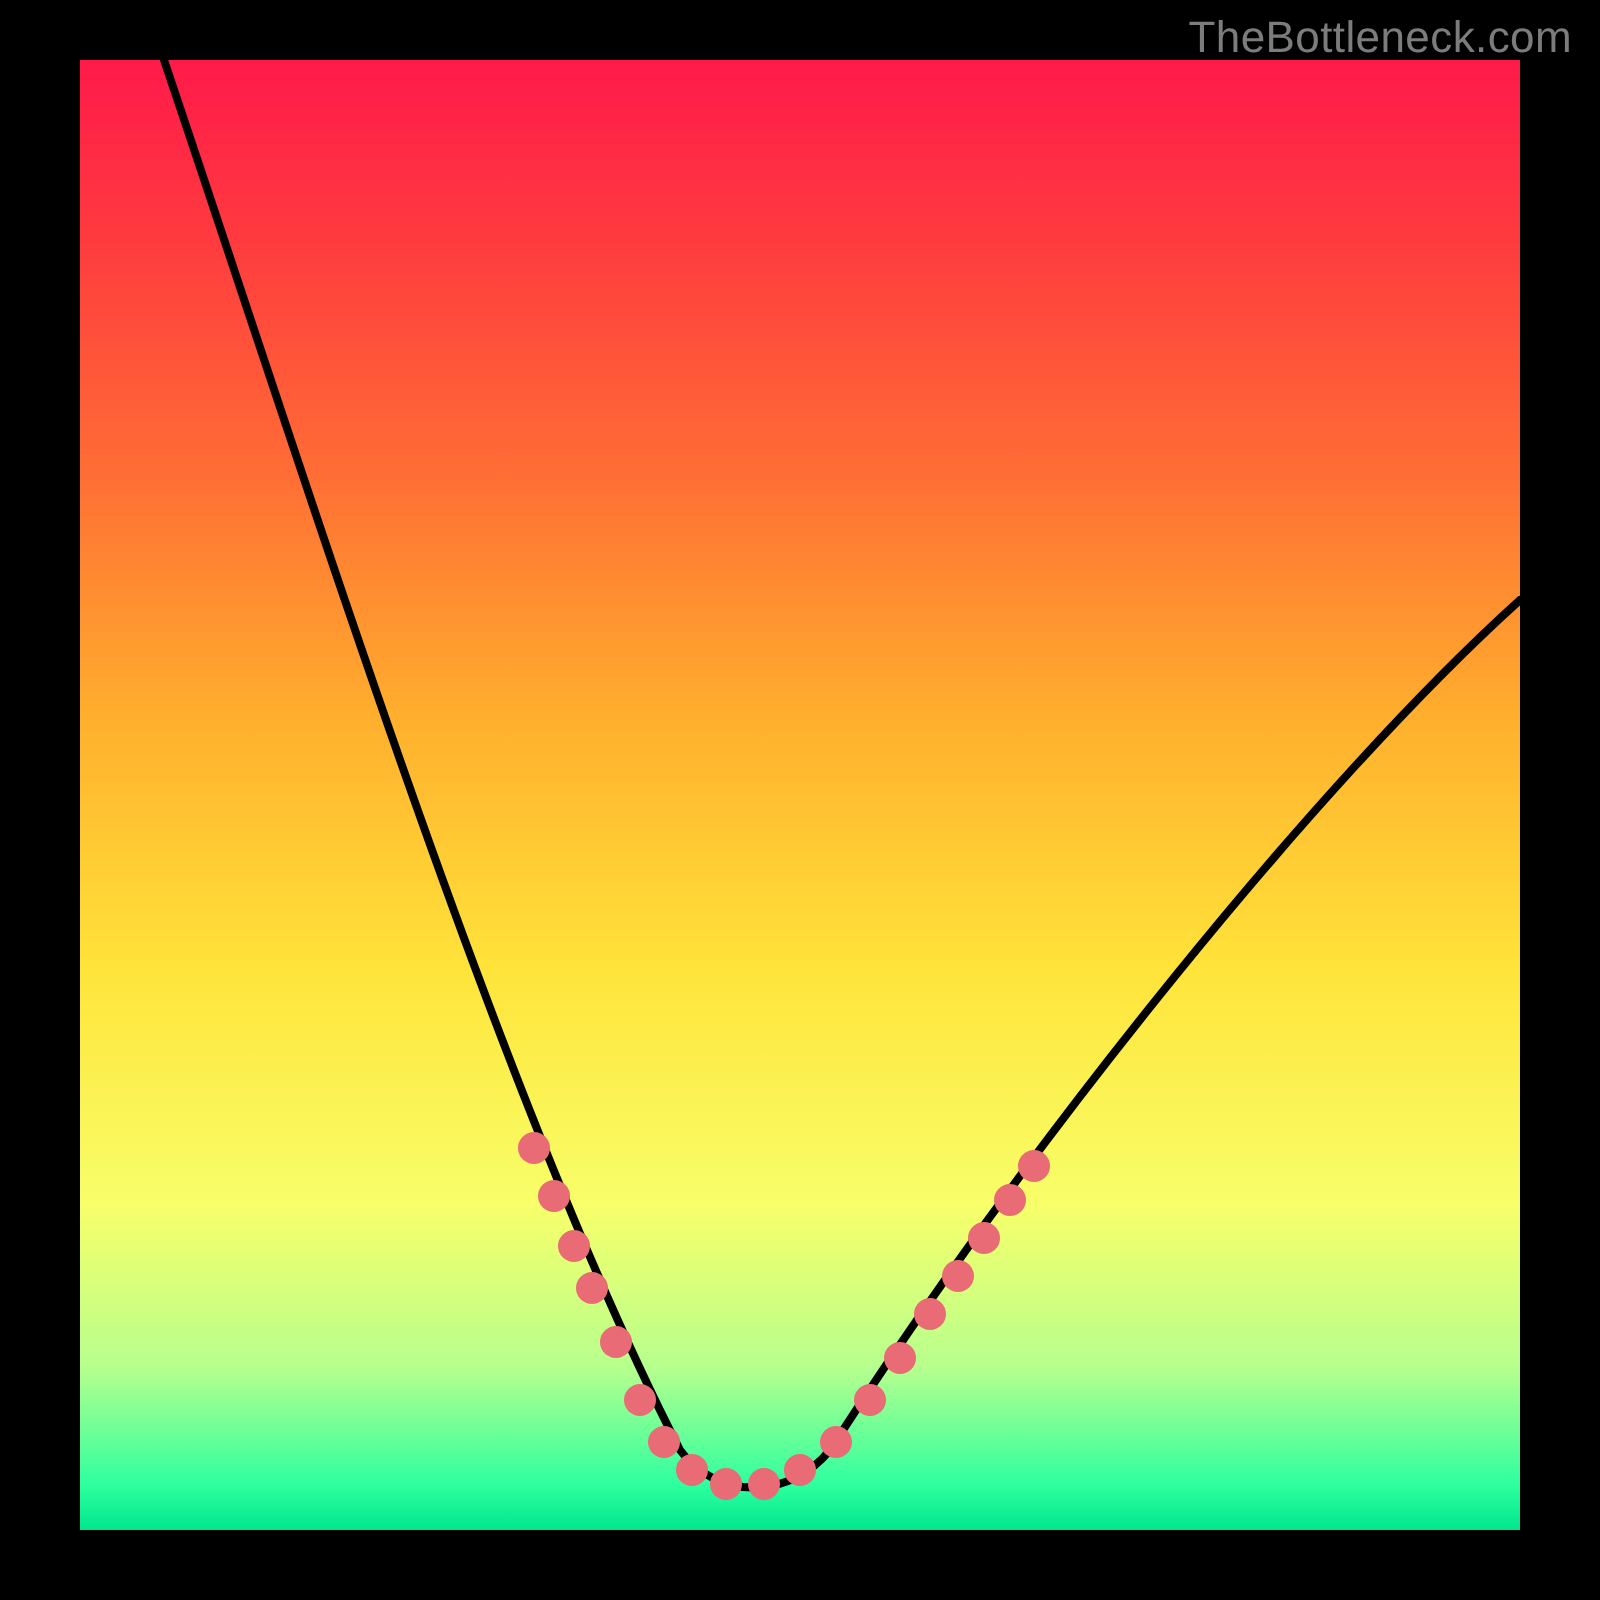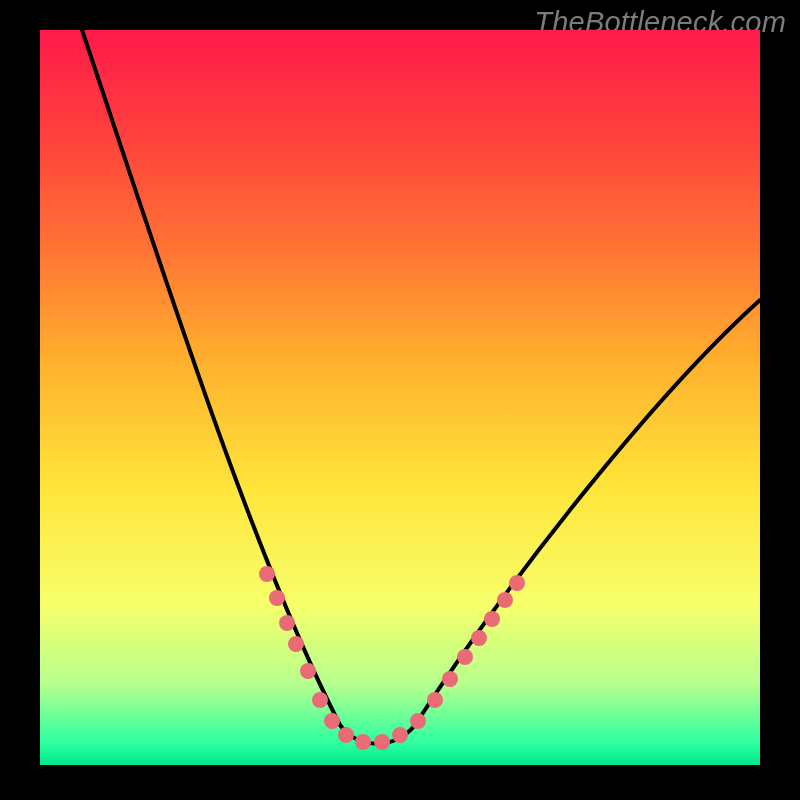--- a/index.html
+++ b/index.html
@@ -34,24 +34,23 @@
       #f7ff6a 78%,
       #b6ff8e 89%,
       #2dffa0 97%,
       #00e68b 100%);
   }
   .watermark {
     position: absolute;
     top: 6px;
     right: 14px;
     color: #7c7c7c;
-    font-size: 29px;
+    font-size: 22px;
     letter-spacing: 0.2px;
     font-weight: 400;
-    font-style: italic;
   }
   svg.curve {
     position: absolute;
     left: 0;
     top: 0;
     width: 720px;
     height: 735px;
   }
 </style>
 </head>

